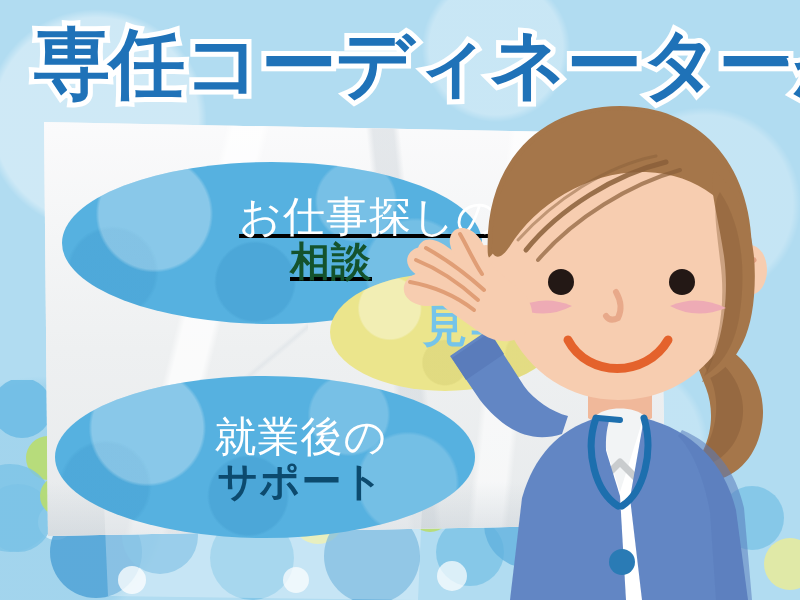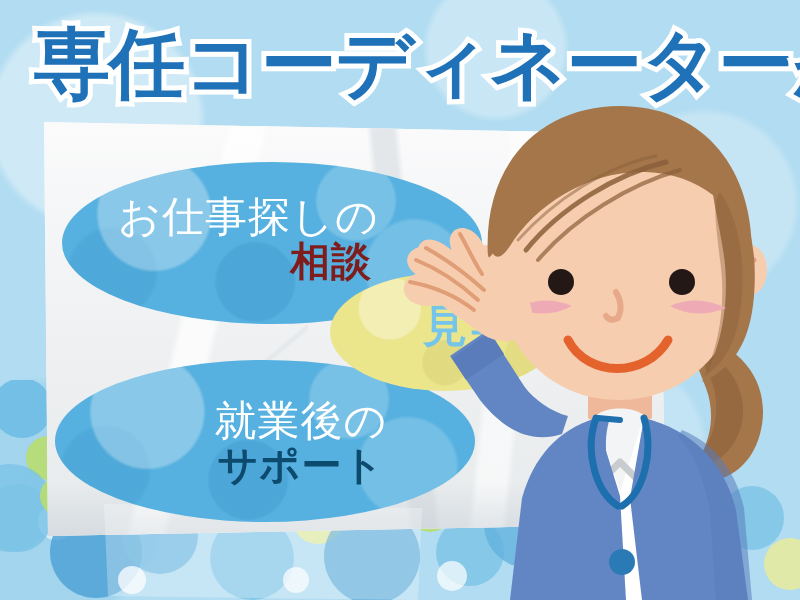--- a/index.html
+++ b/index.html
@@ -58,29 +58,29 @@
   .ell-tex{position:absolute;inset:0;border-radius:50%;
     background-image:
       radial-gradient(circle at 22% 32%, rgba(255,255,255,.30) 0 16%, transparent 17%),
       radial-gradient(circle at 70% 24%, rgba(255,255,255,.20) 0 12%, transparent 13%),
       radial-gradient(circle at 46% 74%, rgba(40,130,185,.20) 0 15%, transparent 16%),
       radial-gradient(circle at 84% 66%, rgba(255,255,255,.18) 0 13%, transparent 14%),
       radial-gradient(circle at 12% 68%, rgba(40,130,185,.16) 0 11%, transparent 12%);
     mix-blend-mode:normal;
   }
   #ell1{left:62px;top:162px;width:420px;height:162px;background:#56b1e0;}
-  #ell2{left:55px;top:360px;width:420px;height:162px;background:#56b1e0;}
+  #ell2{left:55px;top:376px;width:420px;height:162px;background:#56b1e0;}
   #ell3{left:330px;top:273px;width:230px;height:118px;background:#ecE68d;}
   #ell3{background:#ebe58c;}
 
   .ell-txt{position:absolute;inset:0;display:flex;flex-direction:column;
     align-items:center;justify-content:center;gap:2px;}
   .line1{font-size:42px;line-height:1.02;color:#ffffff;font-weight:500;letter-spacing:1px;}
   .line2{font-size:40px;line-height:1.02;color:#f1e681;font-weight:600;letter-spacing:1px;}
-  #ell1 .ell-txt{transform:translate(18px,-4px);align-items:flex-start;padding-left:38px;}
+  #ell1 .ell-txt{transform:translate(18px,-4px);align-items:flex-end;padding-left:38px;text-decoration:underline;}
   #ell1 .line2{align-self:center;transform:translateX(22px);}
   #ell2 .ell-txt{transform:translate(36px,2px);}
   #ell3 .ell-txt{transform:translate(26px,-6px);}
   .line-mid{font-size:44px;color:#75c4ea;font-weight:600;letter-spacing:4px;}
 
   
   .headline{
     position:absolute;left:34px;top:18px;width:740px;height:92px;
     font-size:76px;line-height:92px;white-space:nowrap;
     color:#1f72b8;font-weight:700;letter-spacing:-1px;
@@ -138,21 +138,21 @@
     <div class="board-fold"></div>
     <div class="board-tri"></div>
     <div class="board-shade"></div>
   </div>
   <div class="board-glass"></div>
 
   <div class="ell" id="ell1" style="background: rgb(86, 177, 224);">
     <div class="ell-tex"></div>
     <div class="ell-txt">
       <div class="line1" style="color: rgb(255, 255, 255);">お仕事探しの</div>
-      <div class="line2" style="color: #7f1d1d;">相談</div>
+      <div class="line2" style="color: #14532d;">相談</div>
     </div>
   </div>
 
   <div class="ell" id="ell2" style="background: rgb(86, 177, 224);">
     <div class="ell-tex"></div>
     <div class="ell-txt">
       <div class="line1" style="color: rgb(255, 255, 255);">就業後の</div>
       <div class="line2" style="color: #0c4a6e;">サポート</div>
     </div>
   </div>

